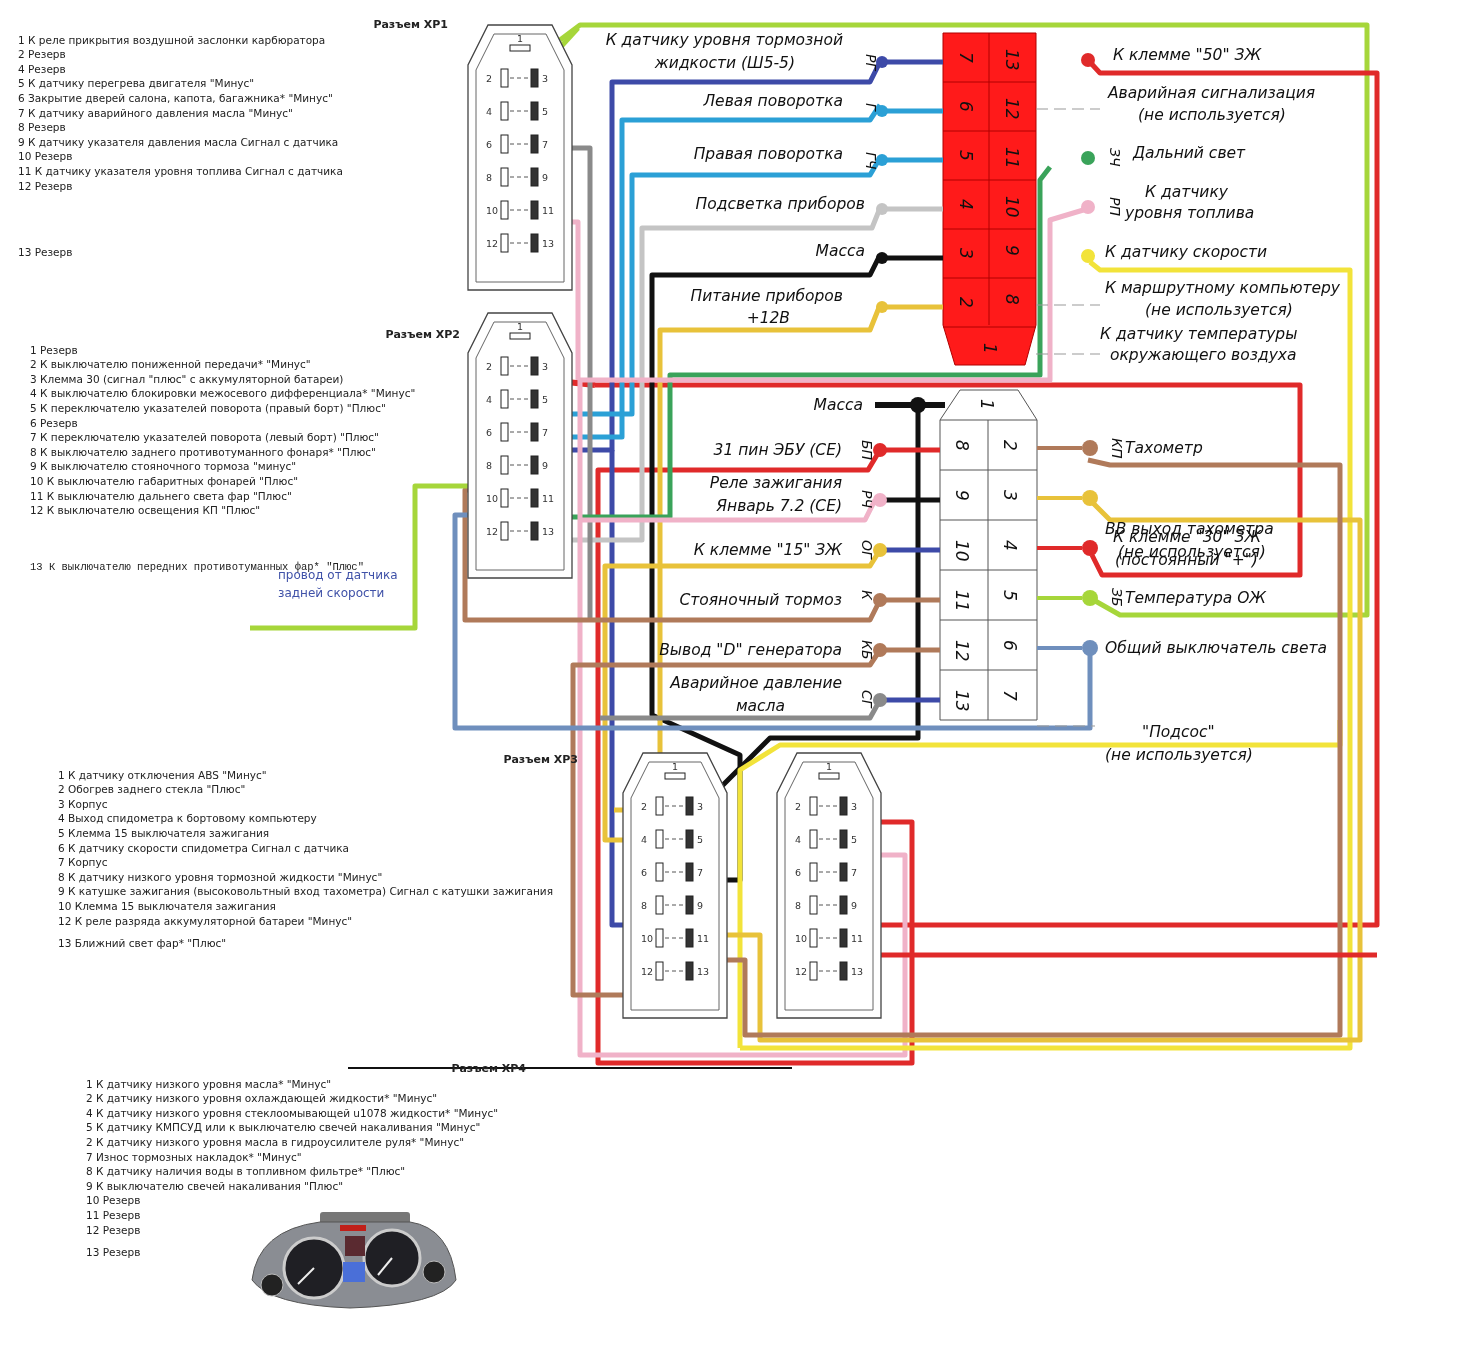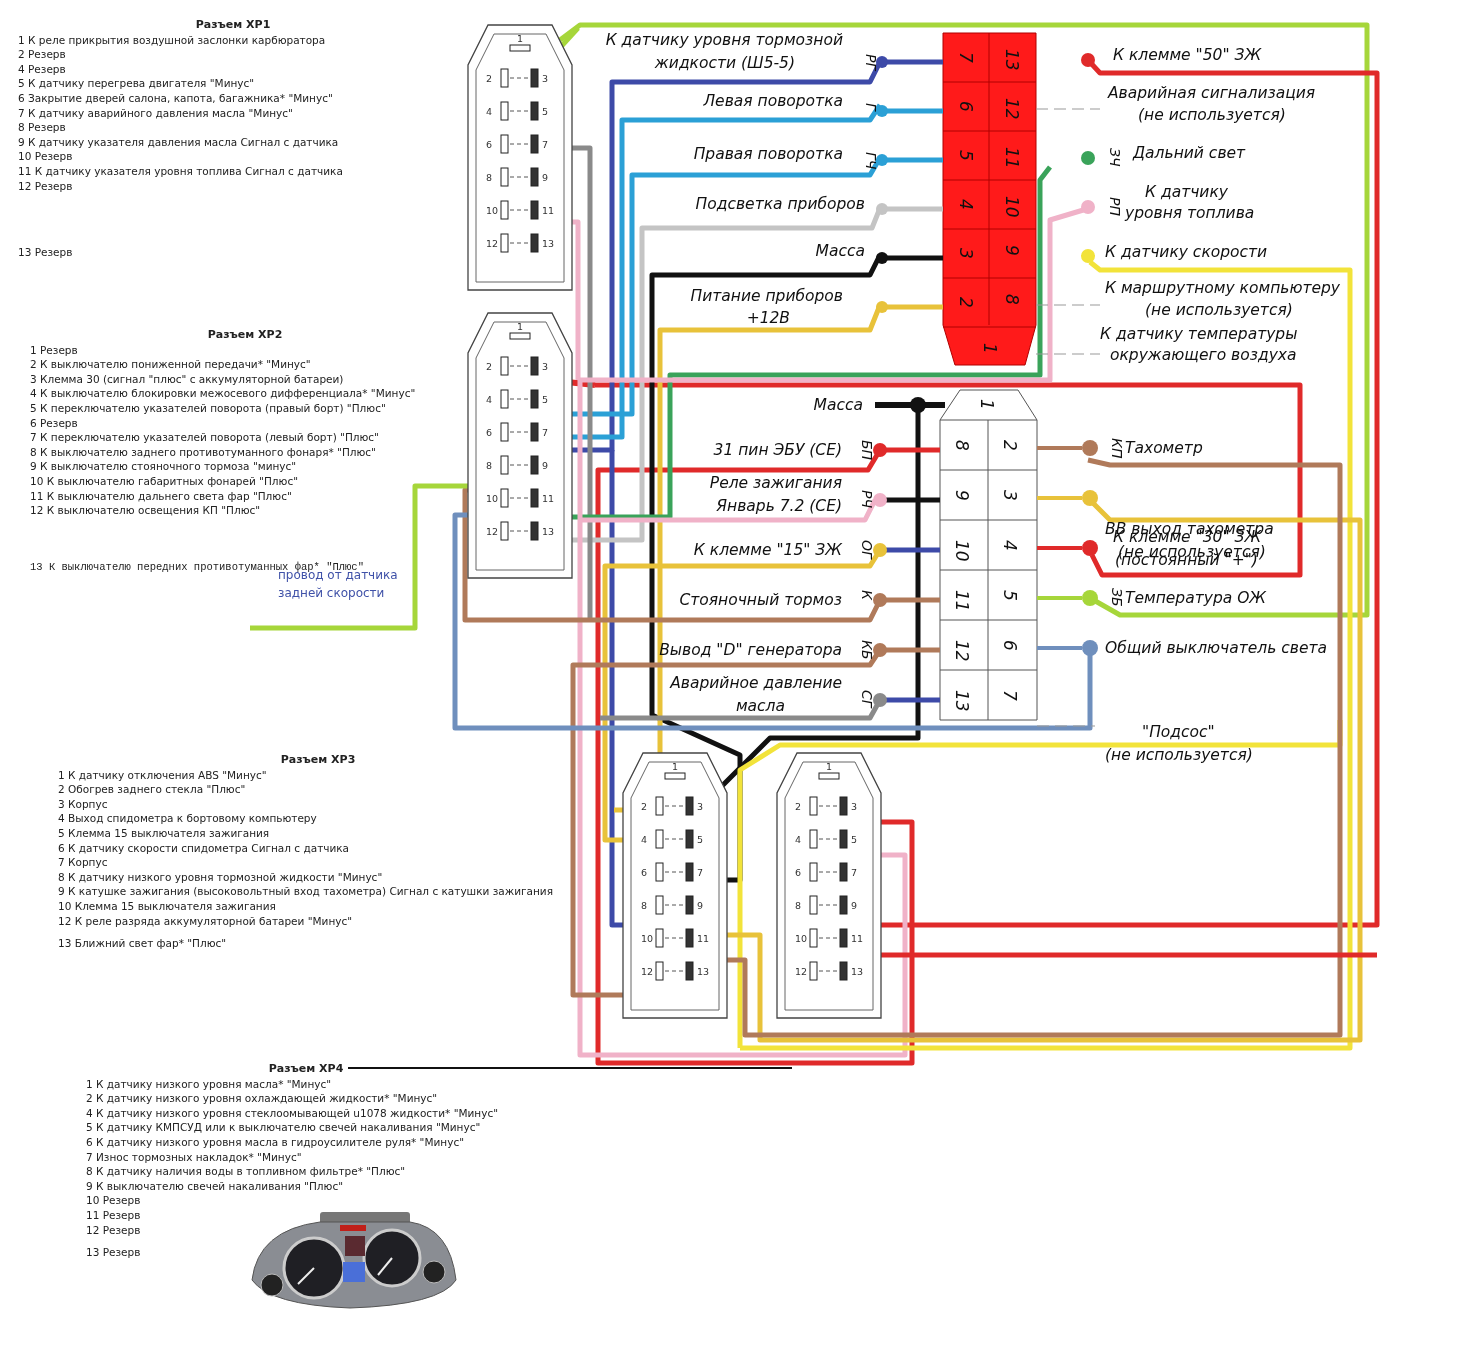--- a/index.html
+++ b/index.html
@@ -1,19 +1,19 @@
 <!DOCTYPE html>
 <html><head>
 <meta charset="utf-8">
 <style>
   html, body { margin:0; padding:0; background:#ffffff; }
   body { width:1457px; height:1366px; position:relative; overflow:hidden; font-family:"DejaVu Sans", sans-serif; }
   #canvas { position:absolute; left:0; top:0; width:1457px; height:1366px; }
   .pinlist { position:absolute; font-family:"DejaVu Sans", sans-serif; font-size:10.5px; line-height:14.6px; color:#222; }
-  .pinlist .title { font-weight:bold; text-align:center; font-size:11px; }
+  .pinlist .title { font-weight:bold; text-align:right; font-size:11px; }
   .note { position:absolute; font-size:12px; color:#3f51a8; line-height:18px; }
   svg text.lbl { font-family:"DejaVu Sans", sans-serif; font-style:italic; font-size:15.5px; fill:#111; }
   svg text.code { font-family:"DejaVu Sans", sans-serif; font-style:italic; font-size:14px; fill:#111; }
   svg text.pin { font-family:"DejaVu Sans", sans-serif; font-style:italic; font-size:17px; fill:#111; }
   svg text.cpin { font-family:"DejaVu Sans", sans-serif; font-size:9.5px; fill:#333; }
 </style>
 </head>
 <body>
 
 <svg id="canvas" viewBox="0 0 1457 1366" xmlns="http://www.w3.org/2000/svg">
@@ -407,21 +407,21 @@
       <div style="margin-top: 8px;">13 Ближний свет фар* "Плюс"</div>
     </div>
 </div>
 <div class="pinlist" style="left:74px; top:1062px; width:440px;margin-left:12px;">
   <div class="title">Разъем XP4</div>
   <div id="xp4-pins">
       <div>1 К датчику низкого уровня масла* "Минус"</div>
       <div>2 К датчику низкого уровня охлаждающей жидкости* "Минус"</div>
       <div>4 К датчику низкого уровня стеклоомывающей u1078 жидкости* "Минус"</div>
       <div>5 К датчику КМПСУД или к выключателю свечей накаливания "Минус"</div>
-      <div>6 К датчику низкого уровня масла в гидроусилителе руля* "Минус"</div>
+      <div>2 К датчику низкого уровня масла в гидроусилителе руля* "Минус"</div>
       <div>7 Износ тормозных накладок* "Минус"</div>
       <div>8 К датчику наличия воды в топливном фильтре* "Плюс"</div>
       <div>9 К выключателю свечей накаливания "Плюс"</div>
       <div>10 Резерв</div>
       <div>11 Резерв</div>
       <div>12 Резерв</div>
       <div style="margin-top: 8px;">13 Резерв</div>
     </div>
 </div>
 <div class="note" style="left:278px; top:566px;">

